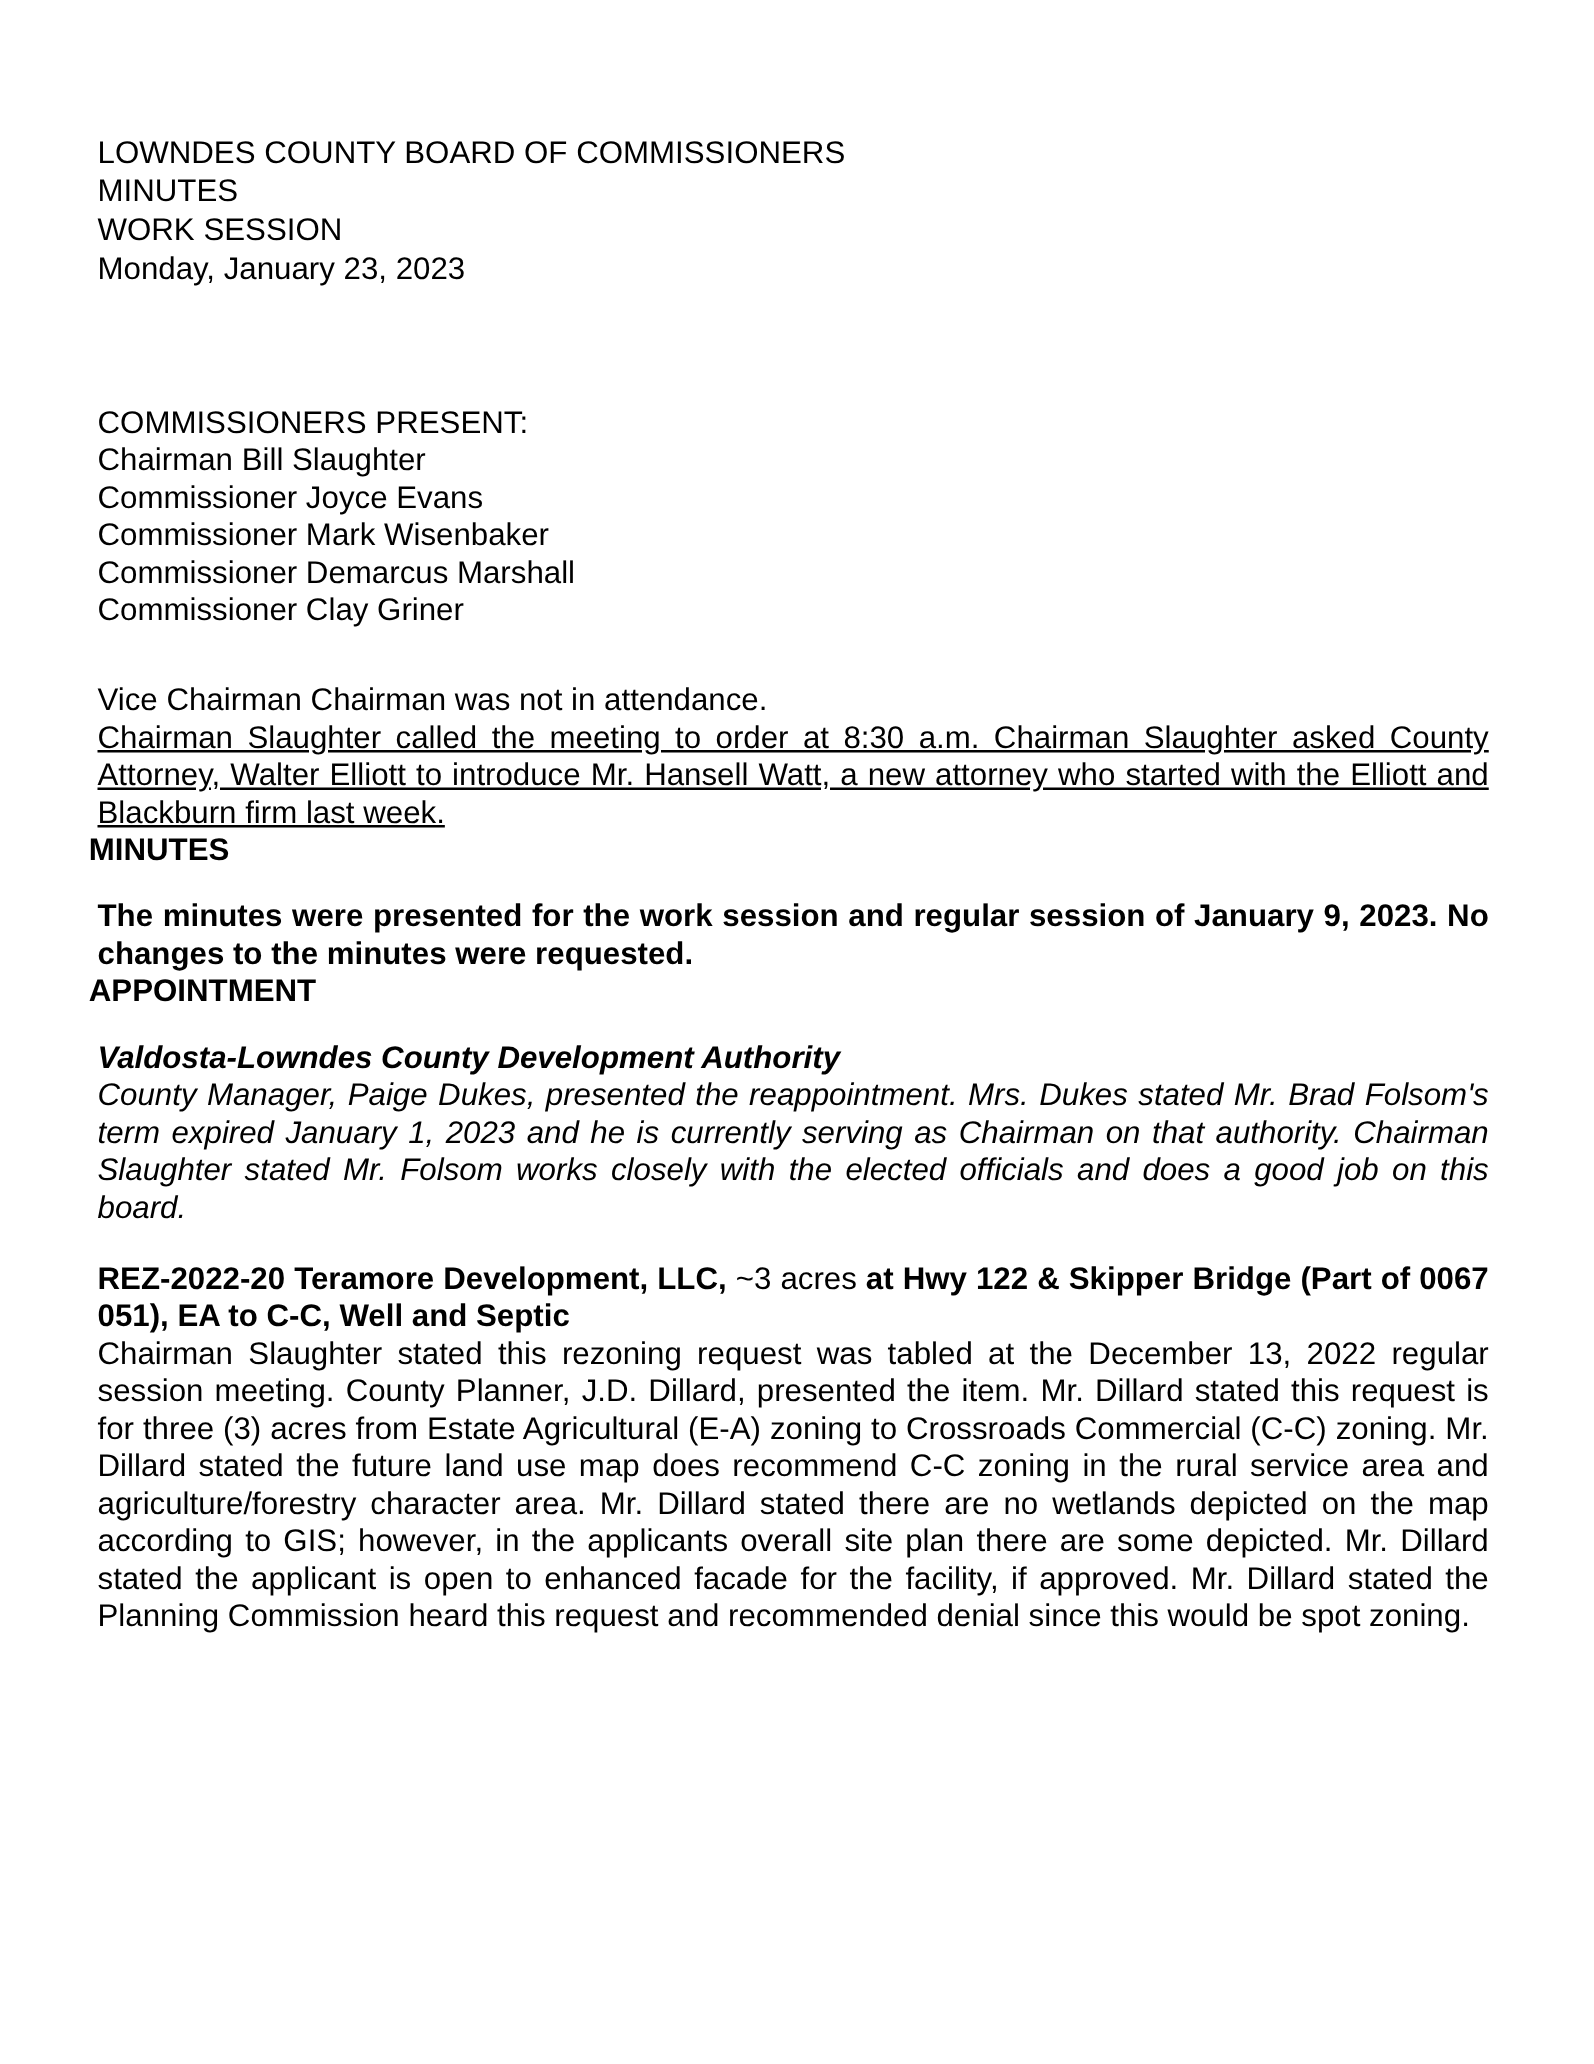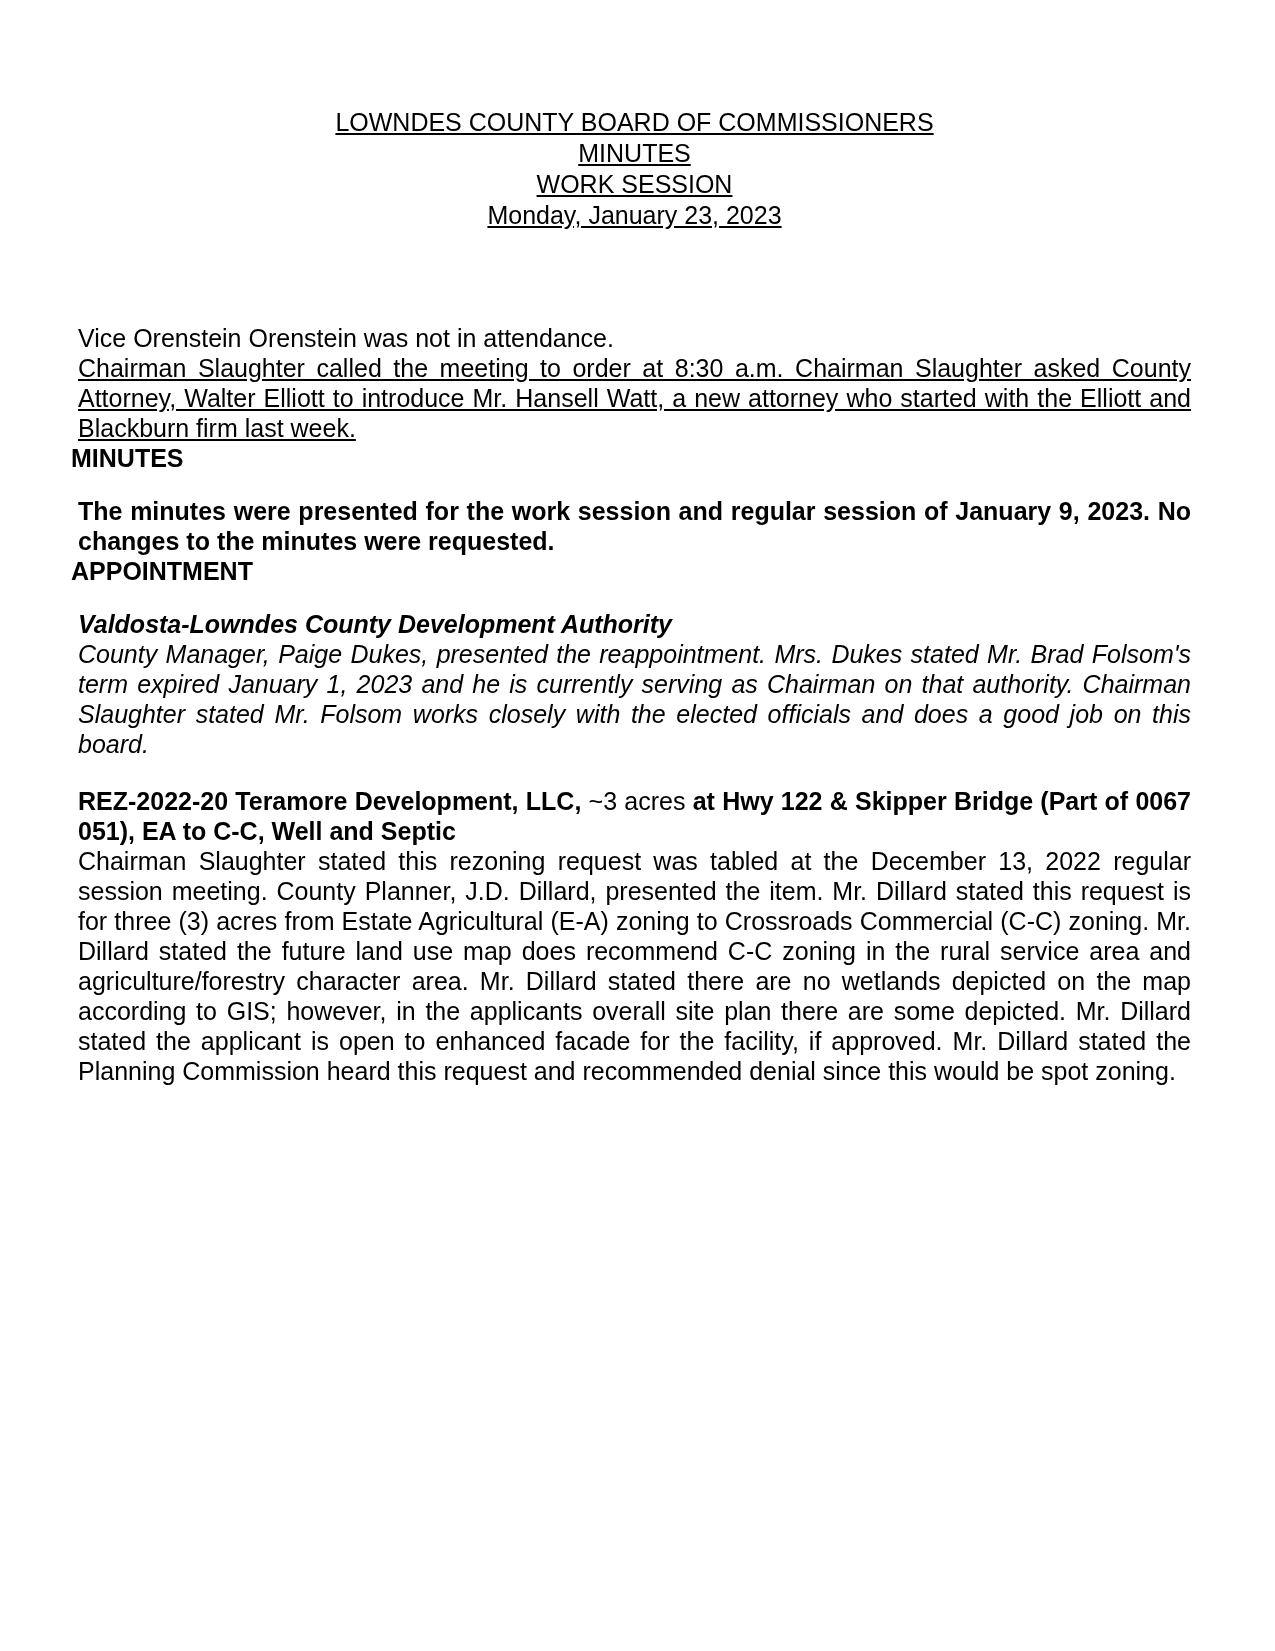--- a/index.html
+++ b/index.html
@@ -14,24 +14,23 @@
     box-sizing: border-box;
     background: #ffffff;
     color: #000000;
     font-family: "Liberation Sans", sans-serif;
     font-size: 25px;
     line-height: 30px;
     padding: 107px 84px 40px 78px;
     overflow: hidden;
   }
   .doc-header {
-    text-align: center;
+    text-align: left;
     line-height: 31px;
     margin-bottom: 92px;
-    text-decoration: underline;
   }
   .attendance {
     margin-bottom: 42px;
   }
   p.doc-par {
     margin: 0;
   }
   .justify {
     text-align: justify;
     text-justify: inter-word;
@@ -56,22 +55,30 @@
 
 <div class="page">
 
   <div class="doc-header">
     <div>LOWNDES COUNTY BOARD OF COMMISSIONERS</div>
     <div>MINUTES</div>
     <div>WORK SESSION</div>
     <div>Monday, January 23, 2023</div>
   </div>
 
+  <div class="attendance">
+    <div>COMMISSIONERS PRESENT:</div>
+    <div>Chairman Bill Slaughter</div>
+    <div>Commissioner Joyce Evans</div>
+    <div>Commissioner Mark Wisenbaker</div>
+    <div>Commissioner Demarcus Marshall</div>
+    <div>Commissioner Clay Griner</div>
+  </div>
 
-  <p class="doc-par absence-note">Vice Orenstein Orenstein was not in attendance.</p>
+  <p class="doc-par absence-note">Vice Chairman Chairman was not in attendance.</p>
 
   <p class="doc-par justify call-to-order">Chairman Slaughter called the meeting to order at 8:30 a.m.  Chairman Slaughter asked County Attorney, Walter Elliott to introduce Mr. Hansell Watt, a new attorney who started with the Elliott and Blackburn firm last week.</p>
 
   <h2 class="doc-heading">MINUTES</h2>
   <p class="doc-par justify minutes-par">The minutes were presented for the work session and regular session of January 9, 2023.  No changes to the minutes were requested.</p>
 
   <h2 class="doc-heading">APPOINTMENT</h2>
   <div class="item-block-appointment">
     <div class="item-title">Valdosta-Lowndes County Development Authority</div>
     <p class="doc-par justify">County Manager, Paige Dukes, presented the reappointment.  Mrs. Dukes stated Mr. Brad Folsom's term expired January 1, 2023 and he is currently serving as Chairman on that authority.  Chairman Slaughter stated Mr. Folsom works closely with the elected officials and does a good job on this board.</p>

